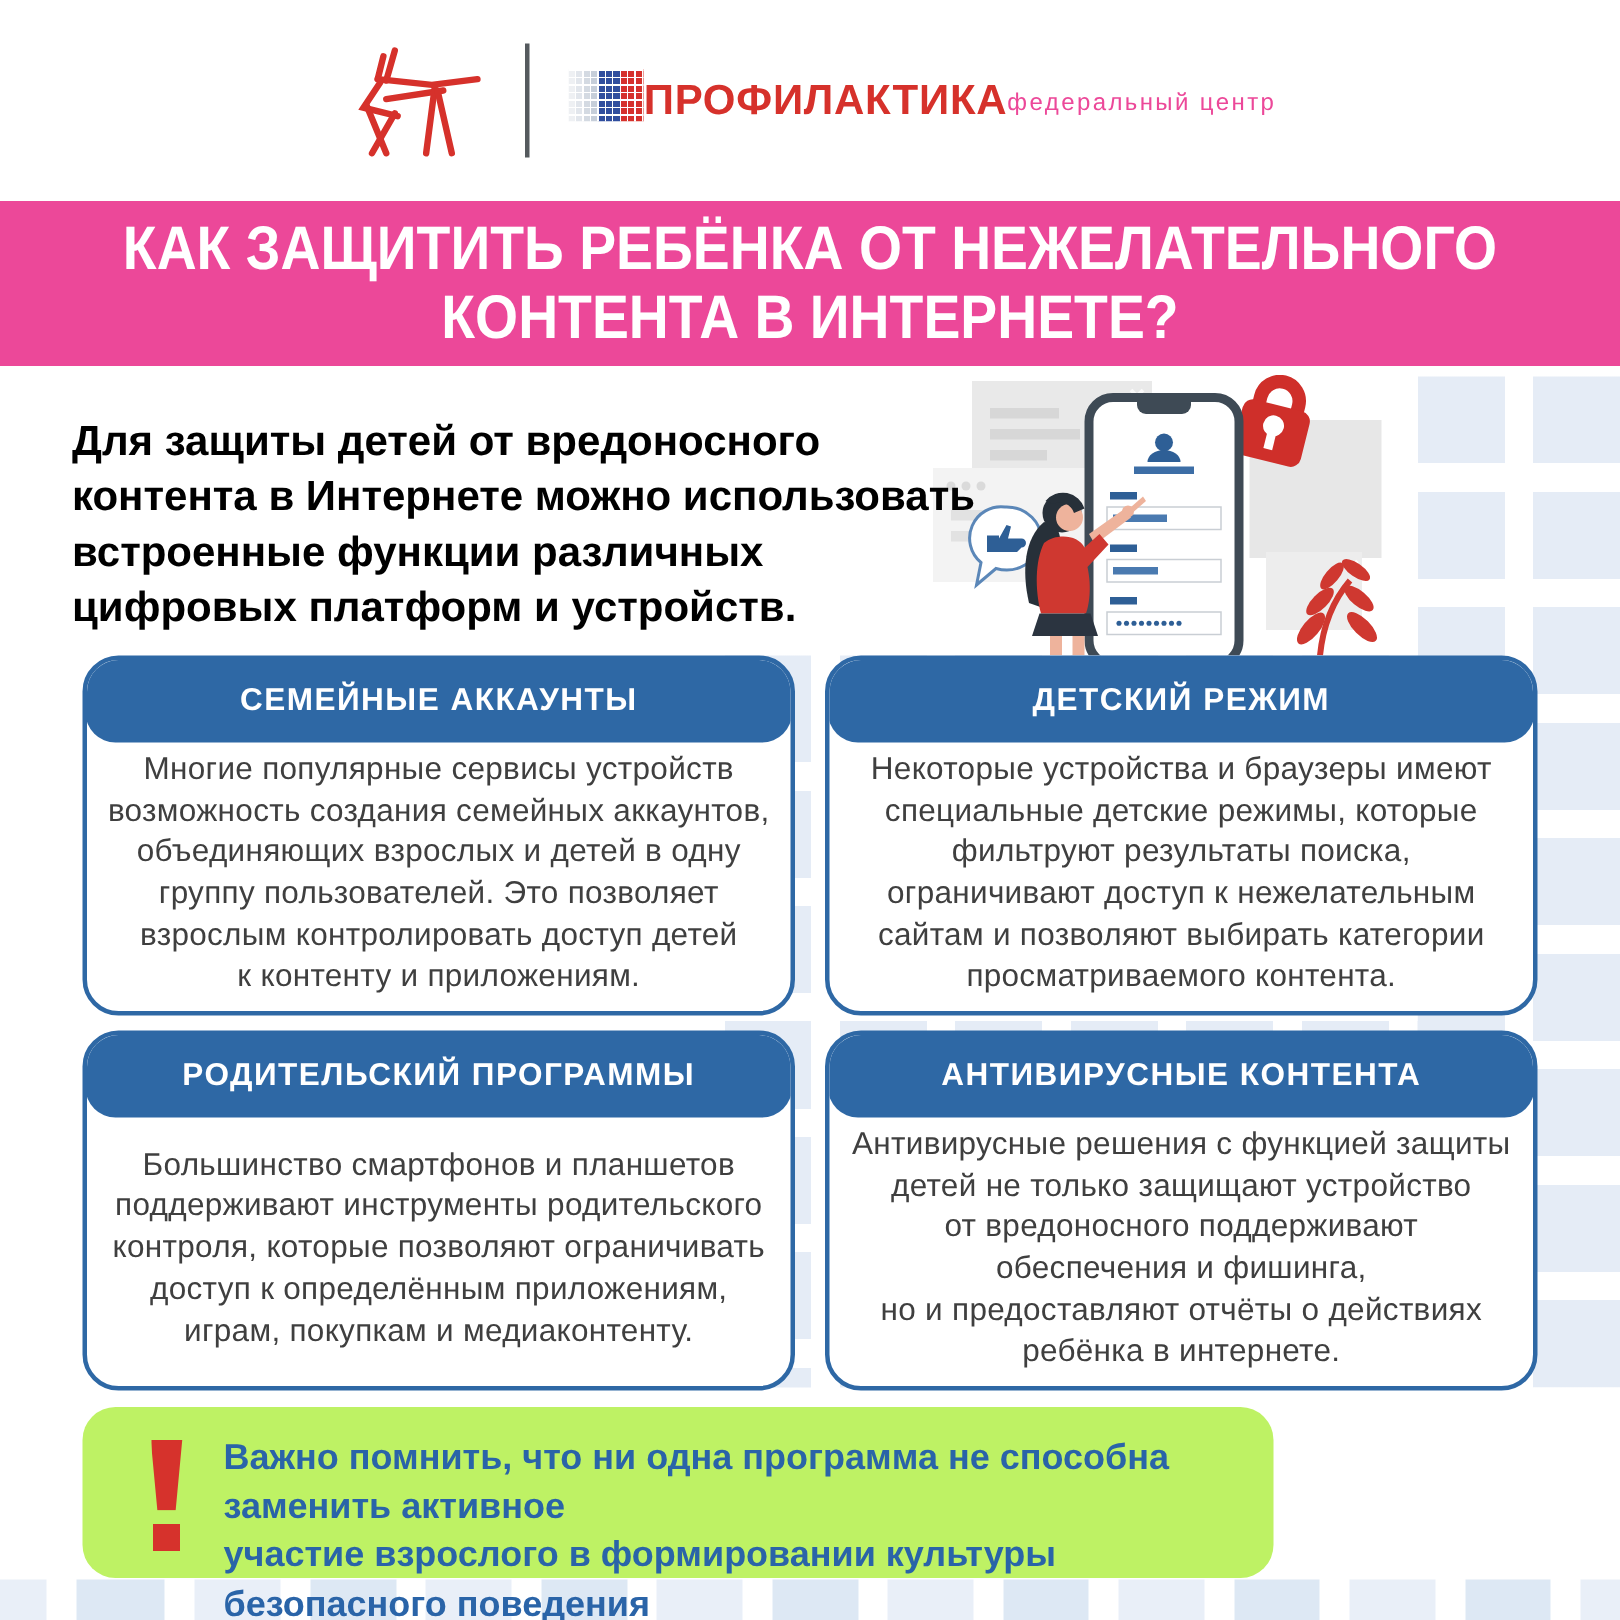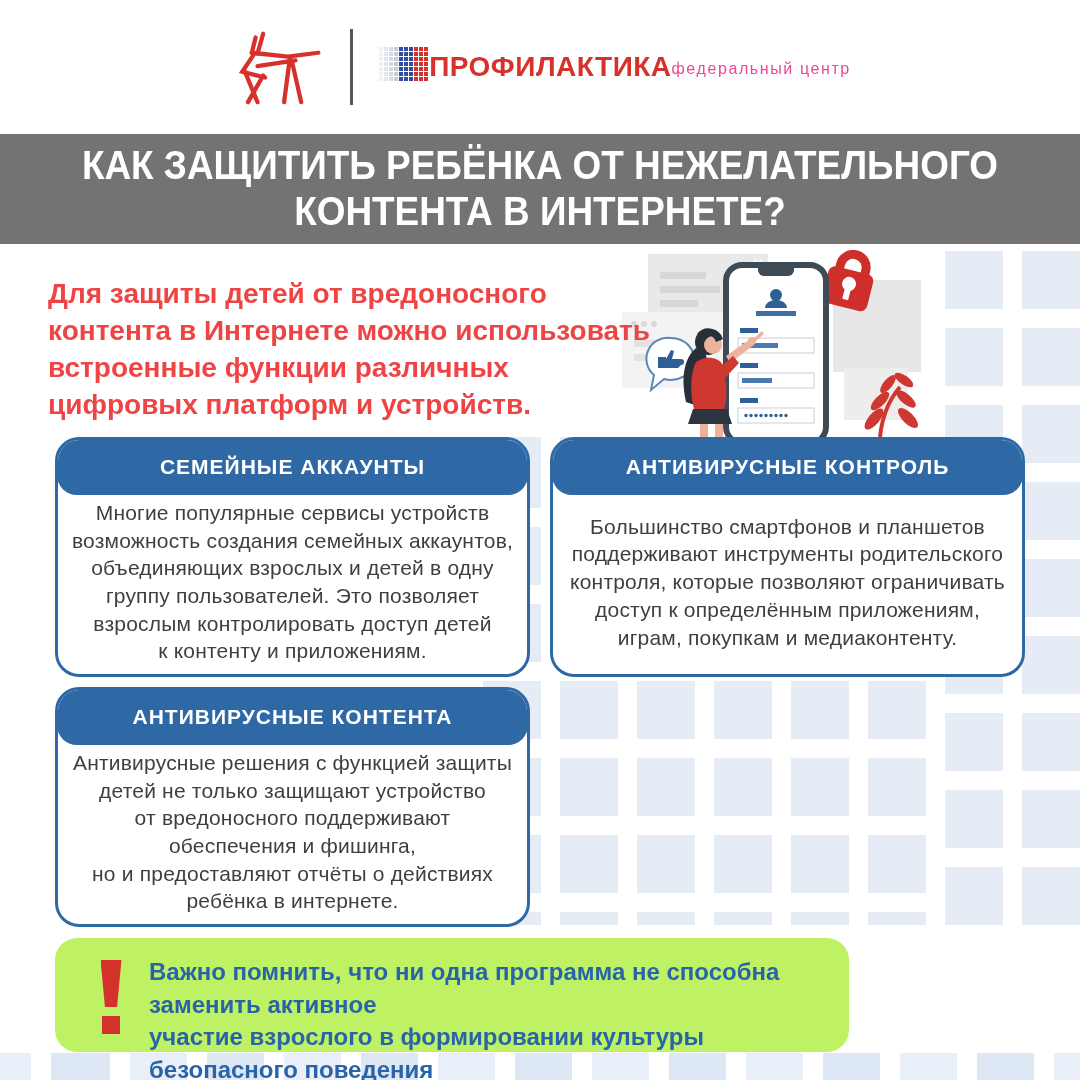--- a/index.html
+++ b/index.html
@@ -42,31 +42,31 @@
       repeating-linear-gradient(0deg, transparent 0 4px, #ffffff 4px 5px),
       repeating-linear-gradient(90deg, transparent 0 4px, #ffffff 4px 5px),
       linear-gradient(90deg,
         #eef0f3 0 5px,#e2e6ec 5px 10px,#d4dae2 10px 15px,#c6ced9 15px 20px,
         #2f4d9e 20px 35px,#d6312b 35px 50px);
   }
   .brand-title{color:#d6312b;font-weight:bold;font-size:28px;letter-spacing:.5px;line-height:1;}
   .brand-sub{color:#ec4899;font-size:16px;letter-spacing:1.6px;margin-top:4px;line-height:1;}
   
   .banner{
-    position:absolute;top:134px;left:0;width:1080px;height:110px;background:#737373;
+    position:absolute;top:134px;left:0;width:1080px;height:110px;background:#ec4899;
     display:flex;align-items:center;justify-content:center;z-index:2;
   }
   .banner h1{
     margin:0;color:#ffffff;font-size:41px;font-weight:bold;line-height:1.12;
     text-align:center;white-space:pre-line;transform:scaleX(.9);
   }
   
   .intro{
     position:absolute;left:48px;top:276px;width:612px;z-index:2;
-    font-size:28px;font-weight:bold;line-height:1.32;color:#ef4444;white-space:pre-line;
+    font-size:28px;font-weight:bold;line-height:1.32;color:#000000;white-space:pre-line;
   }
   
   .illus{position:absolute;left:608px;top:250px;width:320px;height:187px;overflow:hidden;z-index:1;}
   
   .cards{
     position:absolute;left:55px;top:437px;width:888px;z-index:2;
     display:grid;grid-template-columns:475px 475px;column-gap:20px;row-gap:10px;
   }
   .card{
     box-sizing:border-box;height:240px;background:#ffffff;border:3px solid #2e68a5;
@@ -232,21 +232,30 @@
   <div class="card">
     <div class="card-header">СЕМЕЙНЫЕ АККАУНТЫ</div>
     <div class="card-body">Многие популярные сервисы устройств
 возможность создания семейных аккаунтов,
 объединяющих взрослых и детей в одну
 группу пользователей. Это позволяет
 взрослым контролировать доступ детей
 к контенту и приложениям.</div>
   </div>
   <div class="card">
-    <div class="card-header">АНТИВИРУСНЫЕ КОНТРОЛЬ</div>
+    <div class="card-header">ДЕТСКИЙ РЕЖИМ</div>
+    <div class="card-body">Некоторые устройства и браузеры имеют
+специальные детские режимы, которые
+фильтруют результаты поиска,
+ограничивают доступ к нежелательным
+сайтам и позволяют выбирать категории
+просматриваемого контента.</div>
+  </div>
+  <div class="card">
+    <div class="card-header">РОДИТЕЛЬСКИЙ ПРОГРАММЫ</div>
     <div class="card-body">Большинство смартфонов и планшетов
 поддерживают инструменты родительского
 контроля, которые позволяют ограничивать
 доступ к определённым приложениям,
 играм, покупкам и медиаконтенту.</div>
   </div>
   <div class="card">
     <div class="card-header">АНТИВИРУСНЫЕ КОНТЕНТА</div>
     <div class="card-body">Антивирусные решения с функцией защиты
 детей не только защищают устройство

